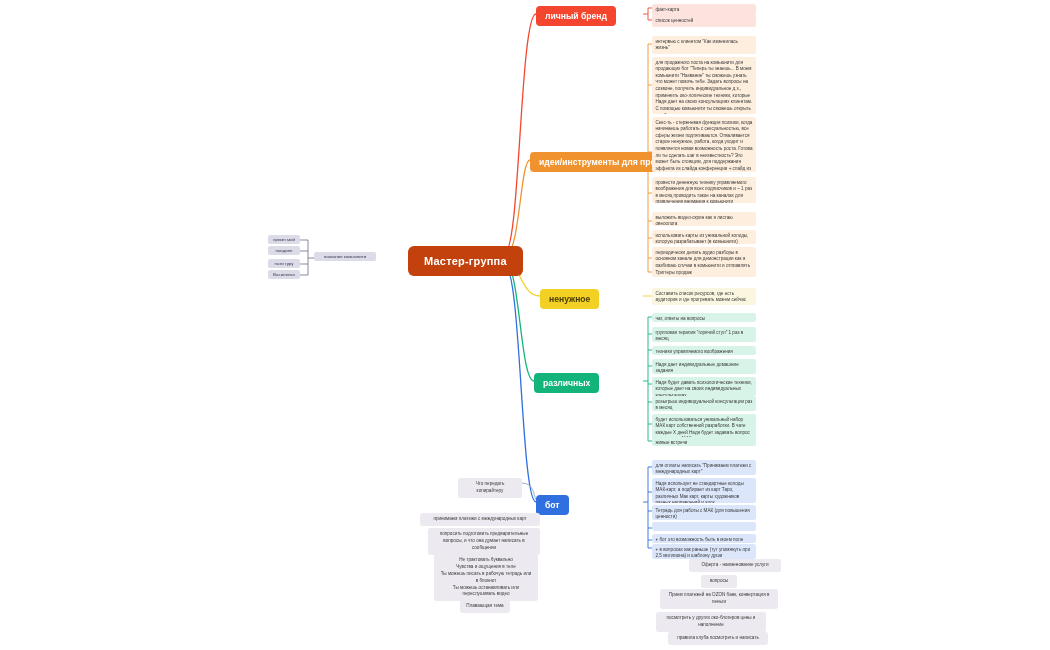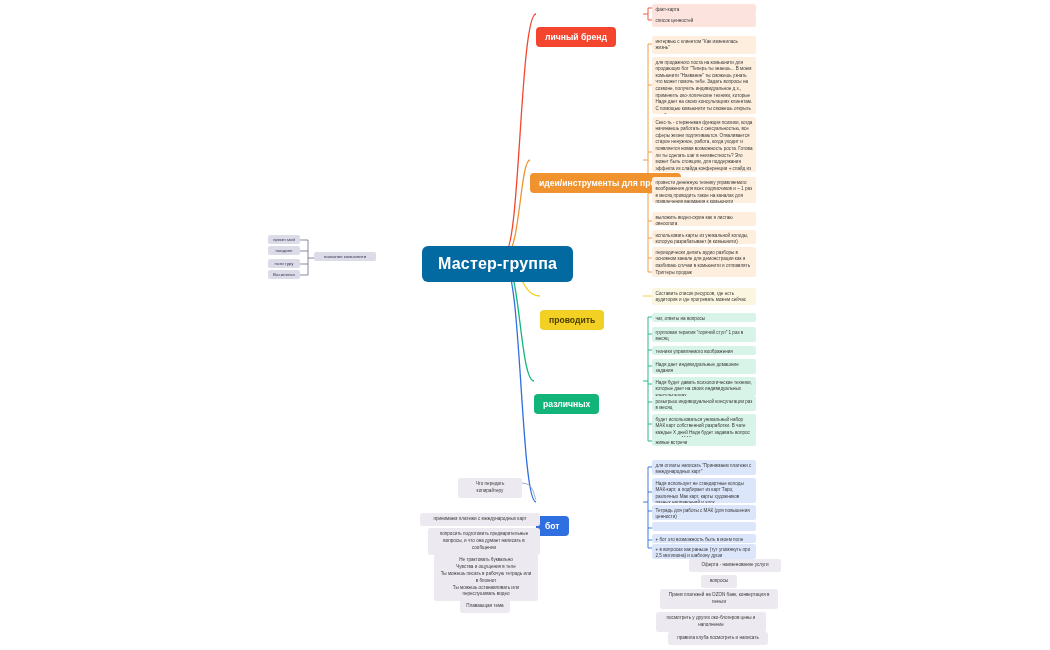--- a/index.html
+++ b/index.html
@@ -10,36 +10,35 @@
     overflow:hidden;
     position:relative;
   }
   #canvas{position:absolute;inset:0;width:1050px;height:650px;}
   svg.links{position:absolute;left:0;top:0;width:1050px;height:650px;pointer-events:none;}
 
   .node{position:absolute;box-sizing:border-box;}
 
   
   .central{
-    background:#0369a1;color:#ffffff;
-    font-weight:bold;font-size:16px;
+    background:#c2410c;color:#ffffff;
+    font-weight:bold;font-size:11px;
     border-radius:6px;
     padding:9px 16px;
     letter-spacing:.2px;
     white-space:nowrap;
-    margin-left:14px;
   }
 
   
   .branch{
     color:#ffffff;font-weight:bold;font-size:8.6px;
     border-radius:4px;
     padding:5px 9px;
     white-space:nowrap;
-    display:flex;align-items:center;margin-top:21px;
+    display:flex;align-items:center;
   }
   .branch.b-red{background:#f4452f;}
   .branch.b-orange{background:#f0932f;}
   .branch.b-yellow{background:#f2d024;color:#4a3d00;}
   .branch.b-green{background:#13b47a;}
   .branch.b-blue{background:#2f6fe0;}
 
   
   .leaf{
     font-size:4.6px;line-height:1.45;
@@ -124,21 +123,21 @@
   <div class="node branch b-orange" style="left:530px;top:152px;">идеи/инструменты для продаж</div>
   <div class="node leaf l-orange" style="left:652px;top:36px;width:104px;height:18px;">интервью с клиентом "Как изменилась жизнь"</div>
   <div class="node leaf l-orange" style="left:652px;top:57px;width:104px;height:57px;">для продажного поста на комьюнити для продающих бот "Теперь ты знаешь... В моем комьюнити "Название" ты сможешь узнать что может помочь тебе. Задать вопросы на созвоне, получить индивидуальное д.з., применить око-логические техники, которые Надя дает на своих консультациях клиентам. С помощью комьюнити ты сможешь открыть в себя новые грани и узнать что мешает этому.</div>
   <div class="node leaf l-orange" style="left:652px;top:117px;width:104px;height:55px;">Секс-ть - стержневая функция психики, когда начинаешь работать с сексуальностью, все сферы жизни подтягиваются. Отваливается старое ненужное, работа, когда уходит и появляется новая возможность роста. Готова ли ты сделать шаг в неизвестность? Это может быть стоящим, для поддержания эффекта из слайда конференции + спайд из</div>
   <div class="node leaf l-orange" style="left:652px;top:177px;width:104px;height:26px;">провести денежную технику управляемого воображения для всех подписчиков и ~ 1 раз в месяц проводить такое на каналах для привлечения внимания к комьюнити</div>
   <div class="node leaf l-orange" style="left:652px;top:212px;width:104px;height:14px;">выложить видео-скрин как я листаю овеоолога</div>
   <div class="node leaf l-orange" style="left:652px;top:230px;width:104px;height:14px;">использовать карты из уникальной колоды, которую разрабатывает (в комьюнити)</div>
   <div class="node leaf l-orange" style="left:652px;top:247px;width:104px;height:24px;">периодически делать аудио разборы в основном канале для демонстрации как я разбираю случаи в комьюнити и отправлять их в комьюнити</div>
   <div class="node leaf l-orange" style="left:652px;top:267px;width:104px;height:10px;">Триггеры продаж</div>
 
-  <div class="node branch b-yellow" style="left:540px;top:289px;">проводить</div>
+  <div class="node branch b-yellow" style="left:540px;top:289px;">ненужное</div>
   <div class="node leaf l-yellow" style="left:652px;top:288px;width:104px;height:17px;">Составить список ресурсов, где есть аудитория и где прогревать можем сейчас</div>
 
   <div class="node branch b-green" style="left:534px;top:373px;">различных</div>
   <div class="node leaf l-green" style="left:652px;top:313px;width:104px;height:9px;">чат, ответы на вопросы</div>
   <div class="node leaf l-green" style="left:652px;top:327px;width:104px;height:15px;">групповая терапия "горячий стул" 1 раз в месяц</div>
   <div class="node leaf l-green" style="left:652px;top:346px;width:104px;height:9px;">техники управляемого воображения</div>
   <div class="node leaf l-green" style="left:652px;top:359px;width:104px;height:15px;">Надя дает индивидуальные домашние задания</div>
   <div class="node leaf l-green" style="left:652px;top:377px;width:104px;height:19px;">Надя будет давать психологические техники, которые дает на своих индивидуальных консультациях</div>
   <div class="node leaf l-green" style="left:652px;top:396px;width:104px;height:15px;">розыгрыш индивидуальной консультации раз в месяц</div>
   <div class="node leaf l-green" style="left:652px;top:414px;width:104px;height:25px;">будет использоваться уникальный набор МАК карт собственной разработки. В чате каждые Х дней Надя будет задавать вопрос и загружать МАК карты</div>

